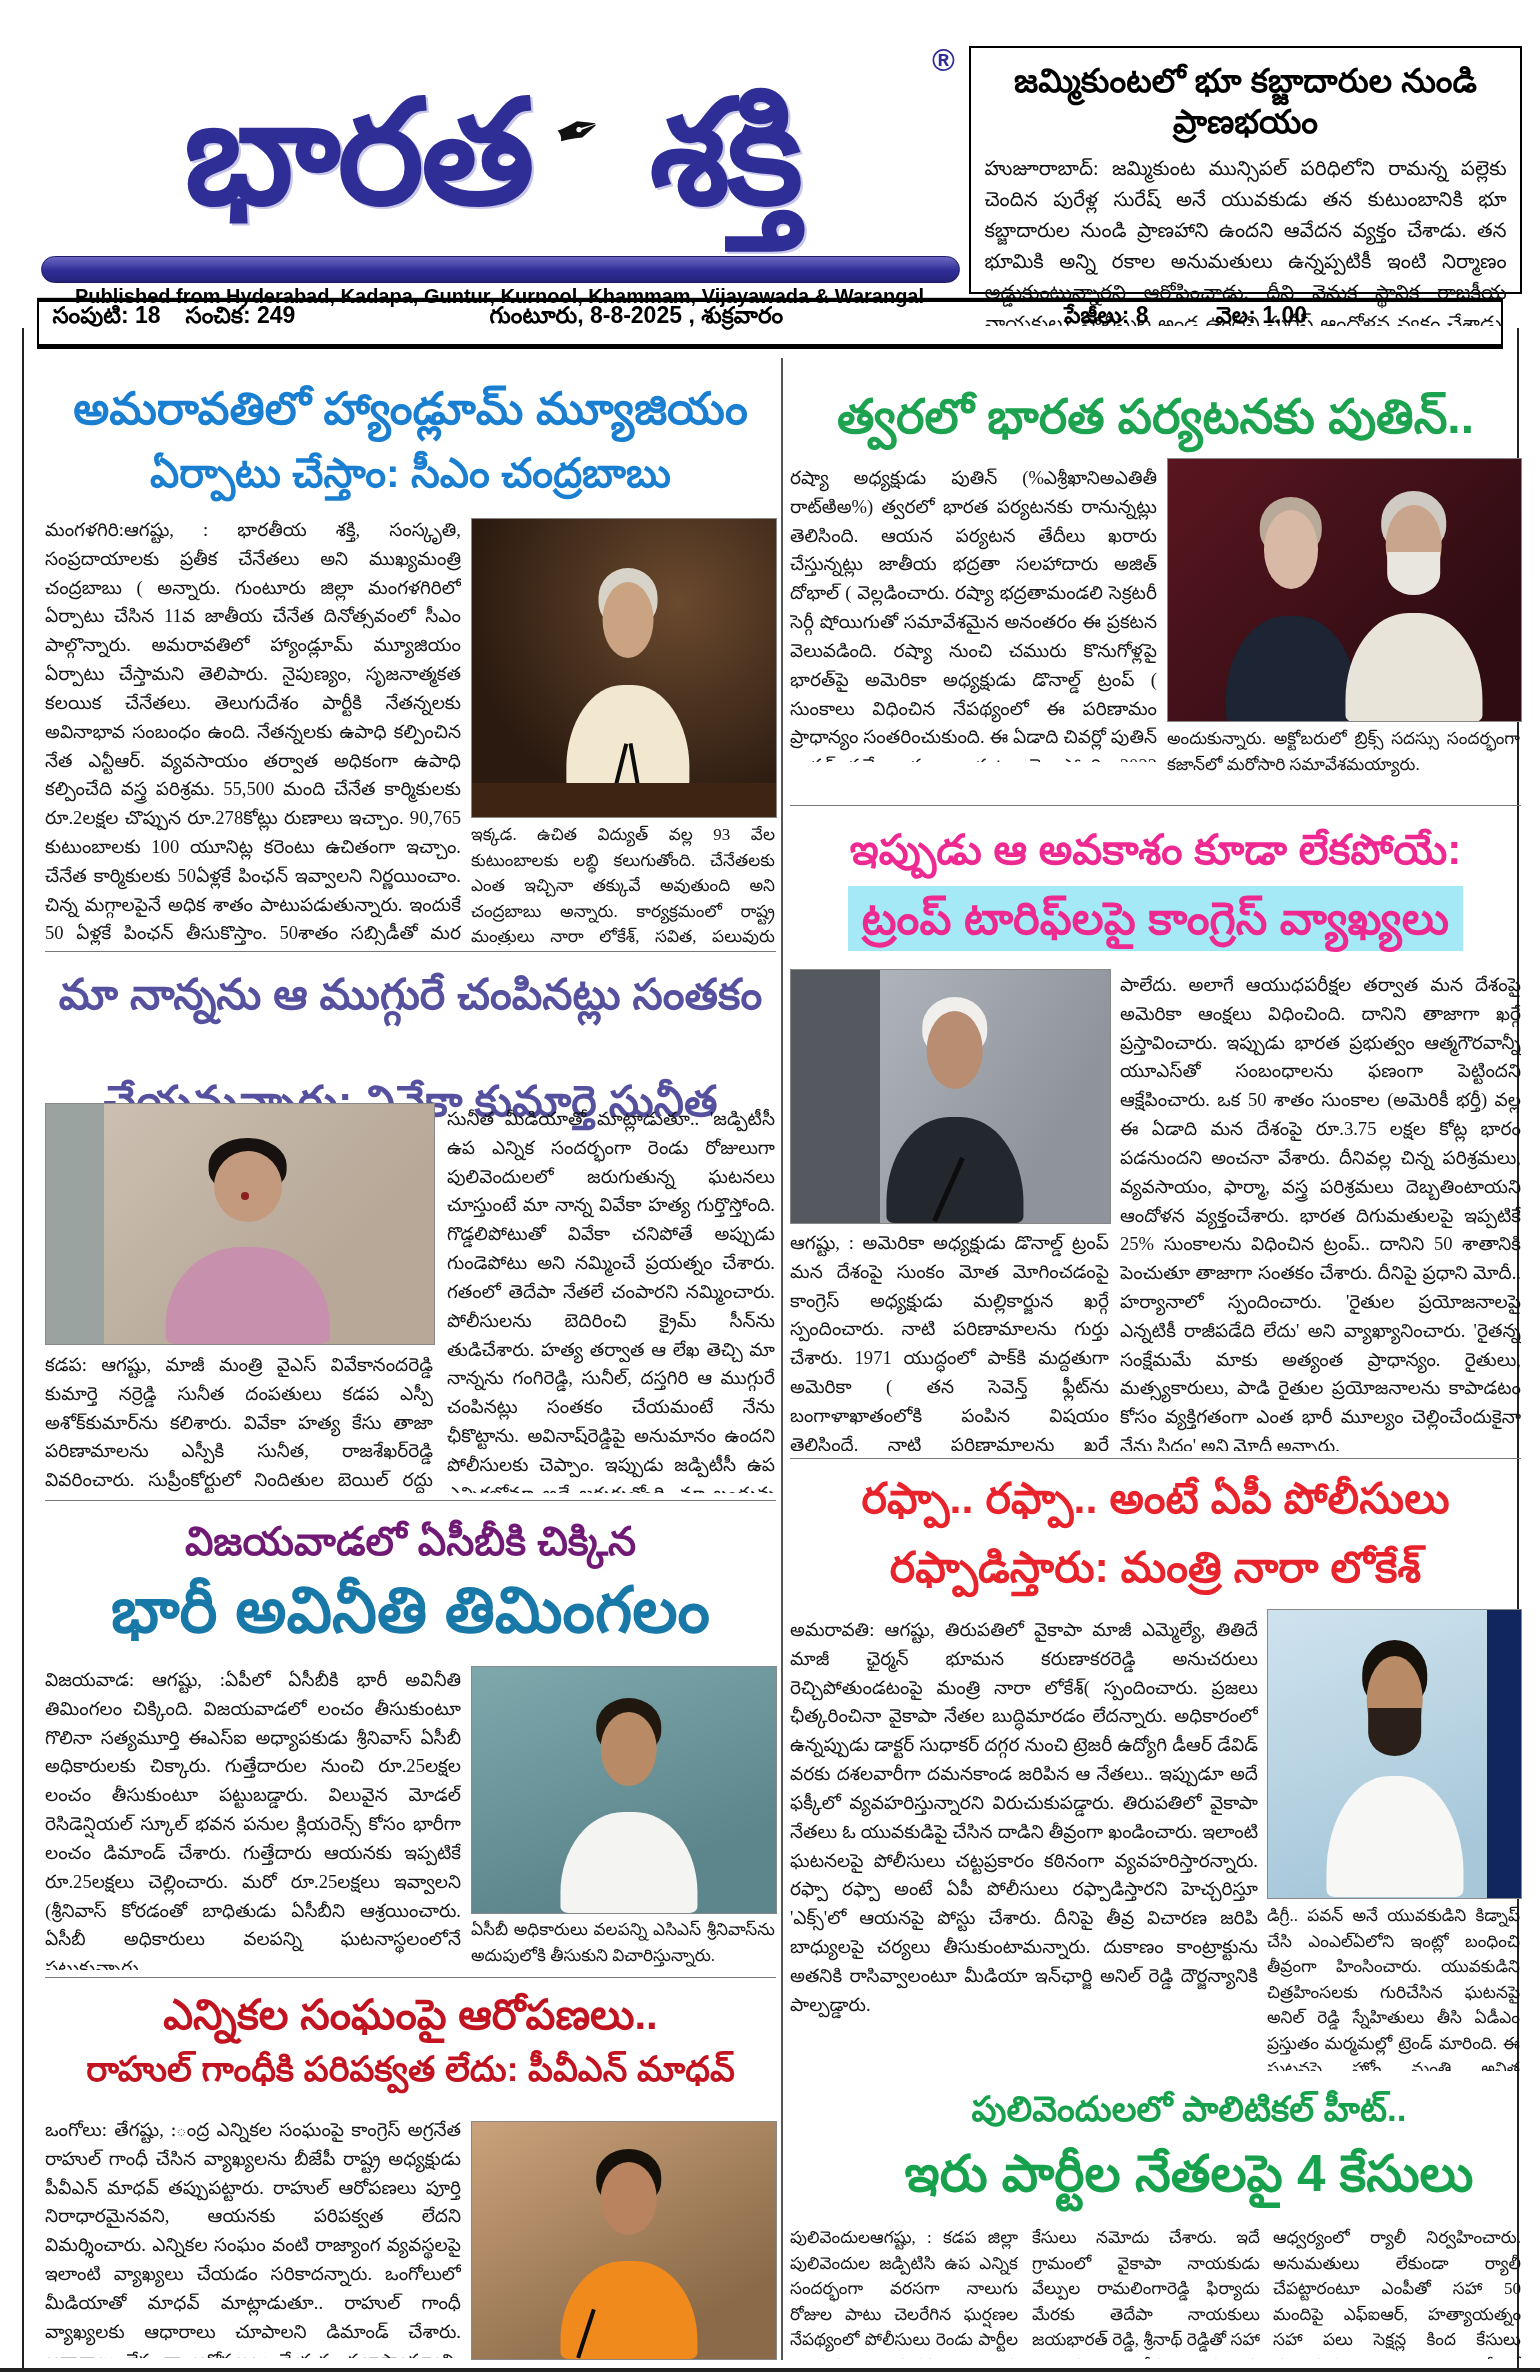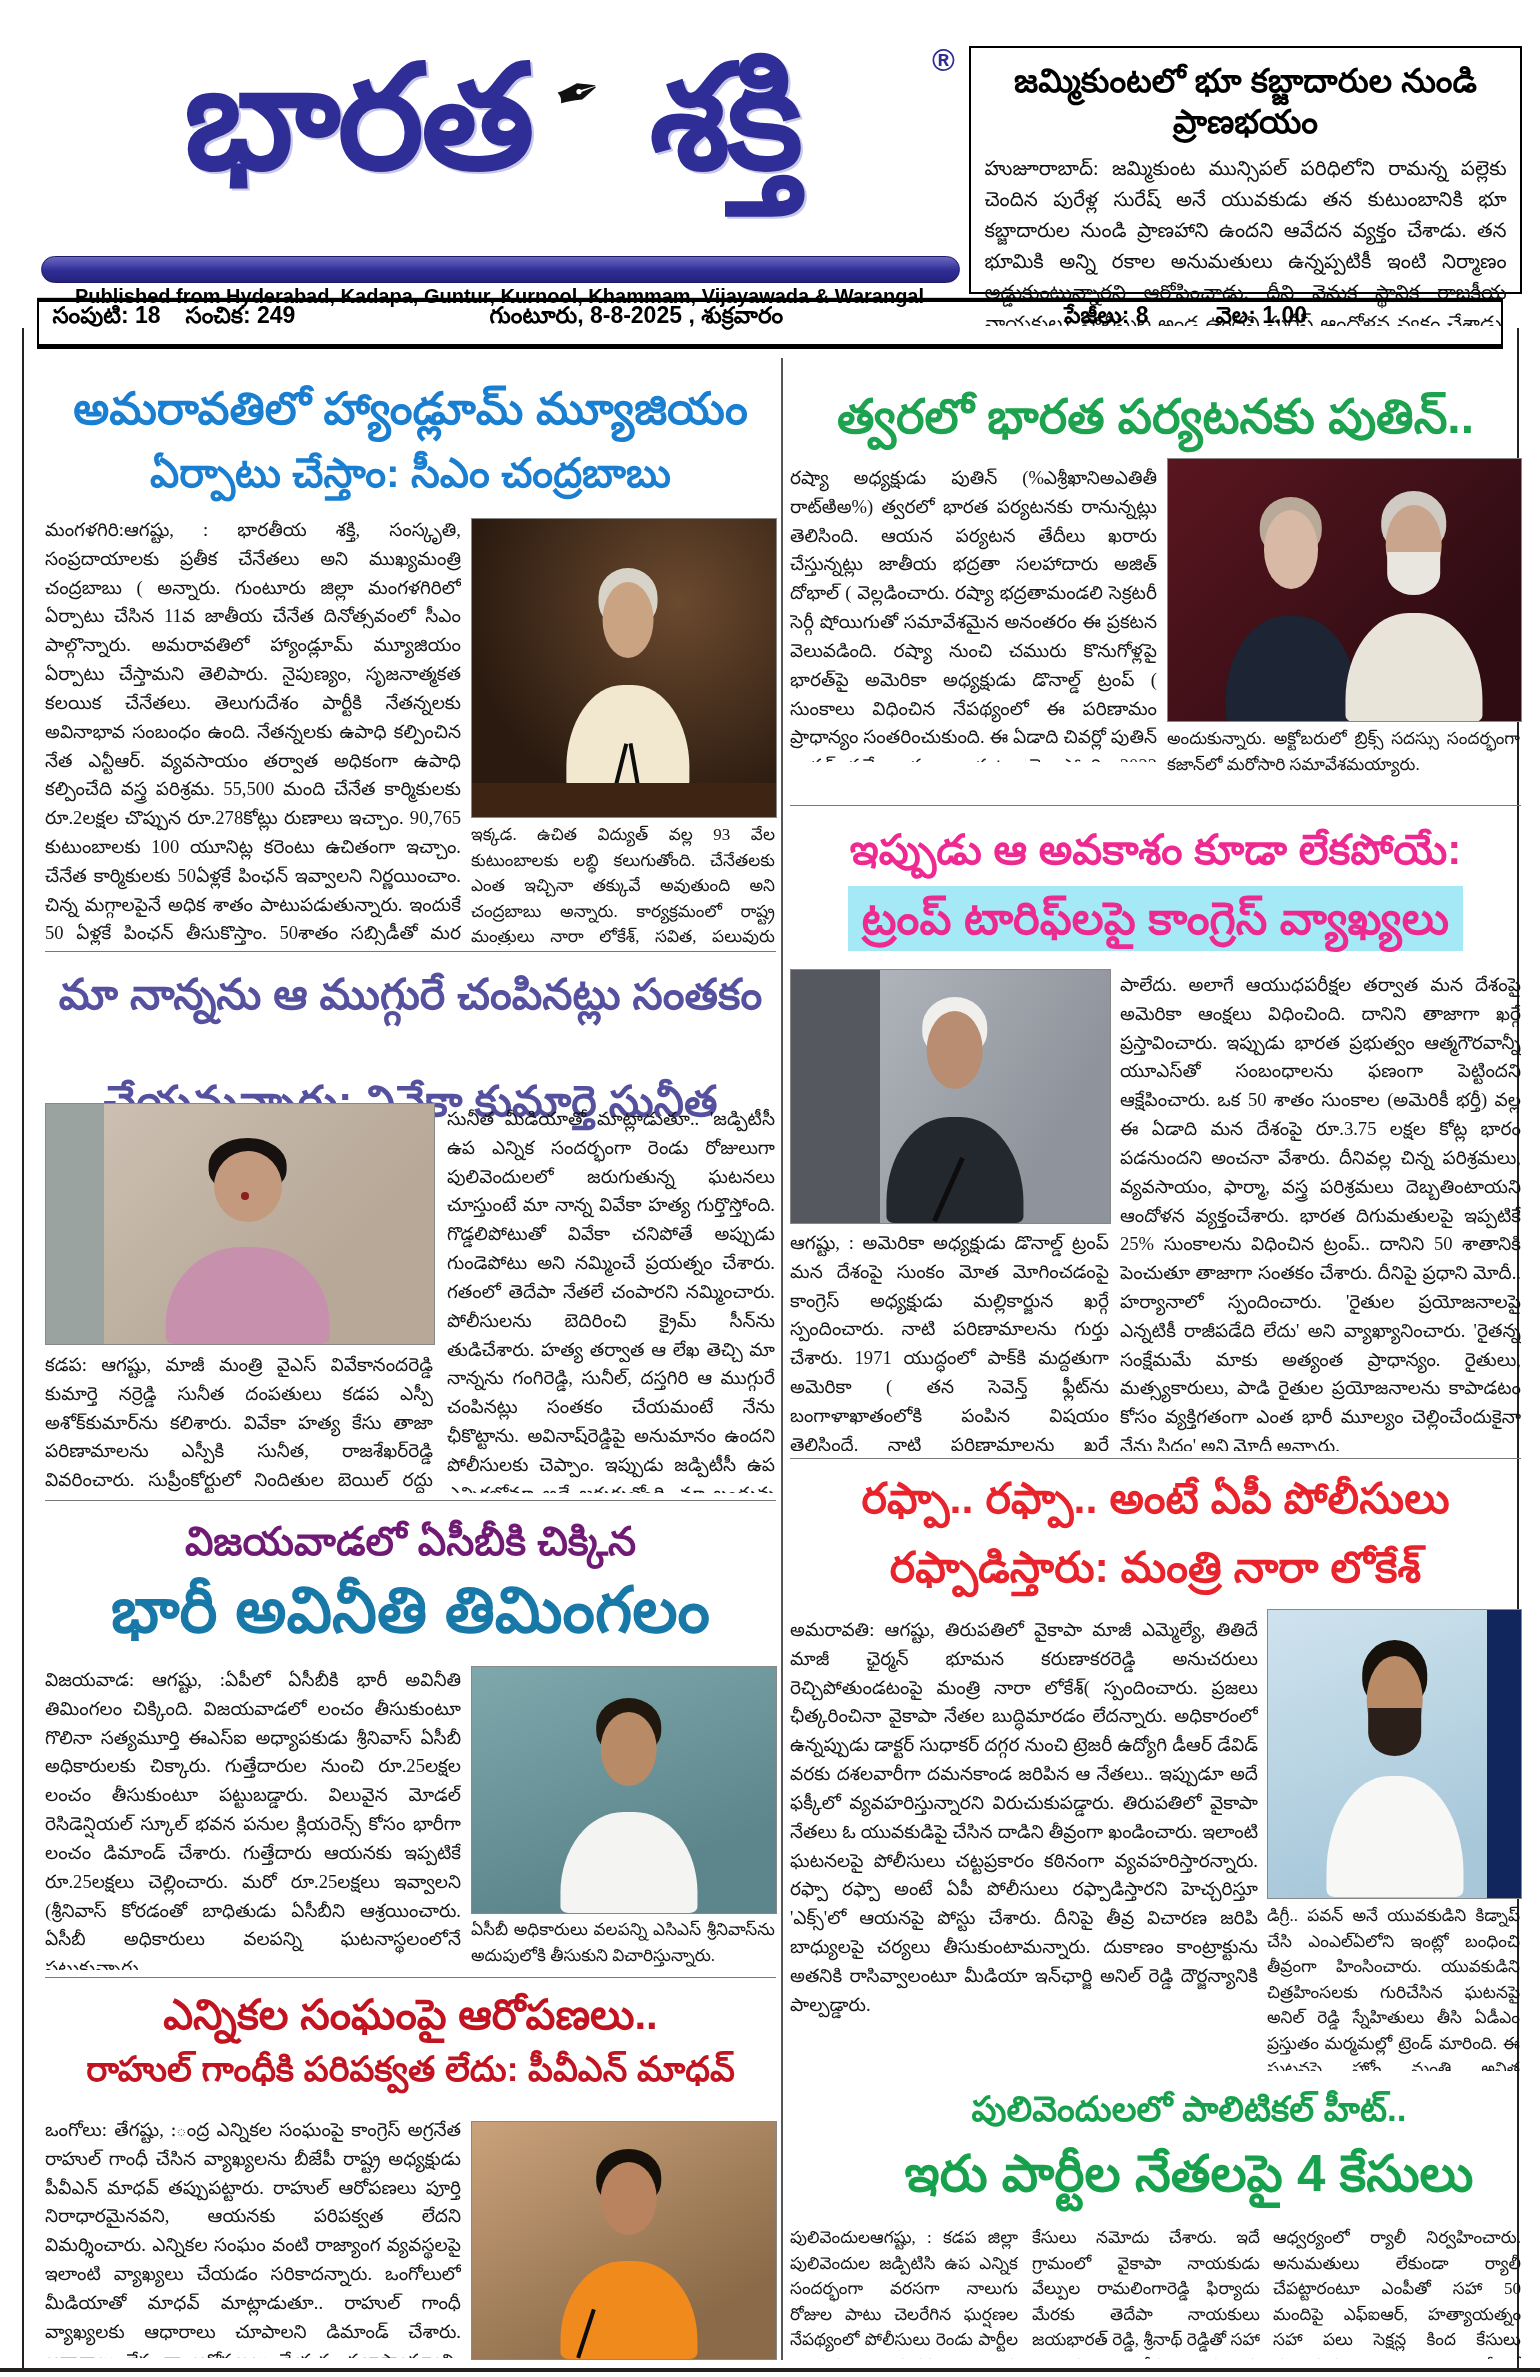--- a/index.html
+++ b/index.html
@@ -1,21 +1,21 @@
 <!DOCTYPE html>
 <html style="font-size:12px"><head>
 <meta charset="utf-8">
 <style>
   html,body{margin:0;padding:0;background:#e8e8e8;}
   .page{position:relative;width:1541px;height:2377px;background:#ffffff;margin:0 auto;
         font-family:"Liberation Sans","DejaVu Sans",sans-serif;color:#111;overflow:hidden;}
   .abs{position:absolute;}
   .clip{overflow:hidden;}
   
-  .masthead{left:30px;top:45px;width:924px;height:216px;display:flex;align-items:flex-start;justify-content:center;gap:10.4px;}
+  .masthead{left:30px;top:45px;width:924px;height:216px;display:flex;align-items:center;justify-content:center;gap:10.4px;}
   .mast-word{font-size:146px;font-weight:bold;color:#2f2d96;line-height:1;letter-spacing:-3px;
              text-shadow:2.2px 2.2px 0 #c8c7e8;}
   .map-wrap{position:relative;width:97px;height:134px;margin-bottom:7.5px;}
   .india-map{width:97px;height:134px;
      background:linear-gradient(180deg,#f97316 0%,#fb923c 30%,#ffffff 36%,#ffffff 58%,#16a34a 66%,#0b7a28 100%);
      clip-path:polygon(15% 6%,38% 0%,60% 9%,84% 4%,97% 18%,82% 32%,93% 42%,72% 56%,58% 96%,46% 96%,30% 58%,4% 34%,12% 18%);
      border:0;}
   .quill{position:absolute;left:13.4px;top:16.4px;font-size:55px;color:#111;transform:rotate(-18deg);}
   .reg-mark{left:932px;top:43px;font-size:31px;color:#2f2d96;font-weight:bold;}
   .mast-bar{left:41px;top:256px;width:917px;height:25px;border-radius:13.4px;

